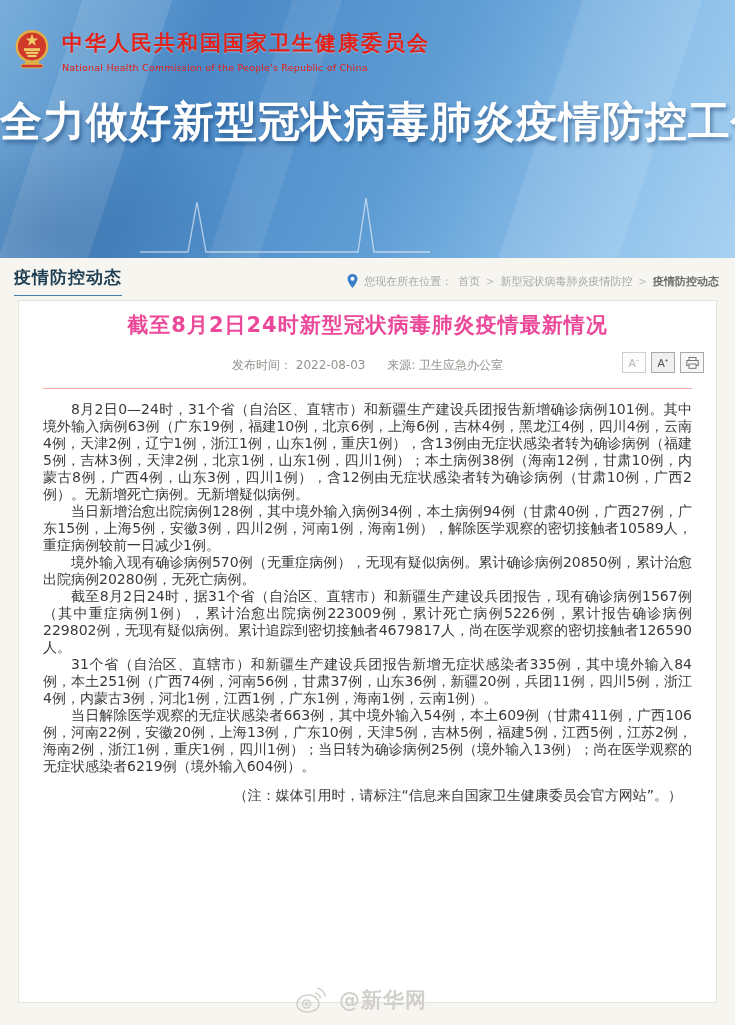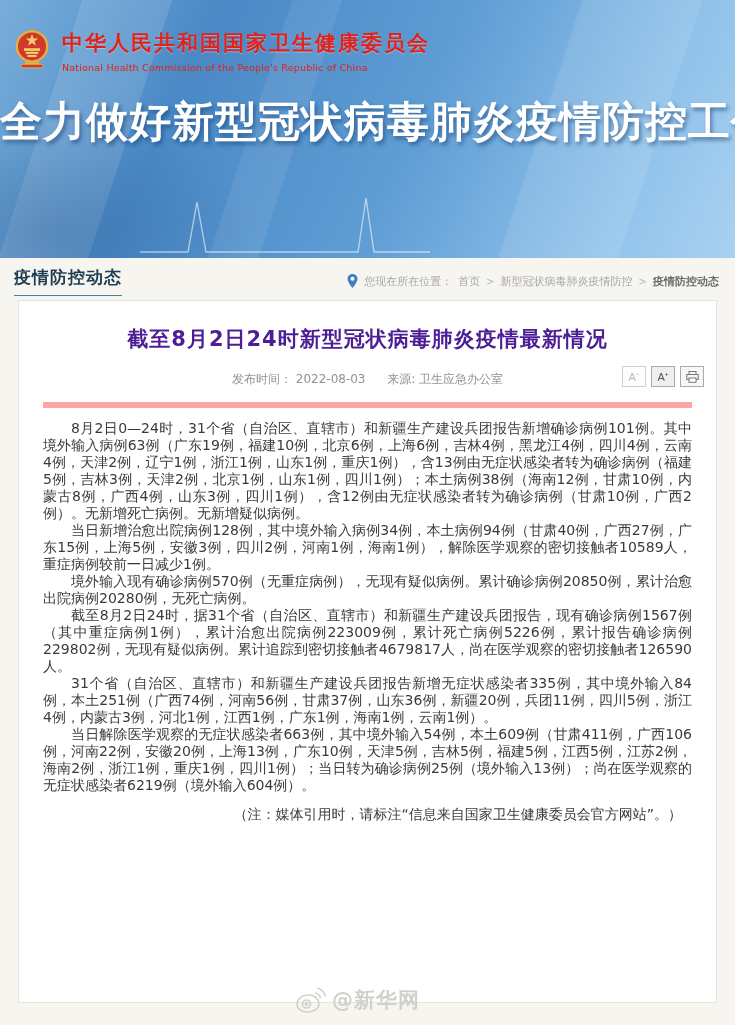--- a/index.html
+++ b/index.html
@@ -56,47 +56,47 @@
   .crumb-link { color:#a8a8a8; cursor:pointer; }
   .crumb-current { color:#6b6b6b; font-weight:bold; }
   .pin { width:11px; height:14px; }
 
   
   .card {
     position:relative; margin:0 18px; height:703px;
     background:#ffffff; border:1px solid #e6e4df; padding:0 24px;
   }
   .article-title {
-    text-align:center; color:#4c1d95; font-size:21px; font-weight:bold;
-    padding-top:24px; letter-spacing:1px;
+    text-align:center; color:#ec4899; font-size:21px; font-weight:bold;
+    padding-top:10px; letter-spacing:1px;
   }
   .meta-row {
     position:relative; text-align:center; color:#95928e; font-size:12px;
-    margin-top:18px; padding-bottom:14px; border-bottom:6px solid #fca5a5;
+    margin-top:18px; padding-bottom:14px; border-bottom:1px solid #fca5a5;
   }
   .meta-row .gap { display:inline-block; width:14px; }
   .tools { position:absolute; right:-12px; top:-5px; display:flex; gap:5px; }
   .tool-btn {
     width:24px; height:21px; border:1px solid #cfcfcf; background:#fdfdfd;
     font-size:11px; color:#b9b9b9; display:flex; align-items:center; justify-content:center;
     cursor:pointer; padding:0;
   }
   .tool-btn.plus { background:#efefef; border-color:#a9a9a9; color:#555; }
   .tool-btn.print { background:#f7f7f7; border-color:#a9a9a9; }
 
   .article-body {
     margin-top:12px; font-size:14px; line-height:17px; color:#3a3a3a;
     text-align:justify;
   }
   .article-body p { margin:0; text-indent:2em; }
   .note { text-align:right; text-indent:0 !important; margin-top:12px !important; padding-right:10px; }
 
   
   .watermark {
-    position:absolute; left:295px; top:986px; display:flex; align-items:center; gap:5px;
+    position:absolute; left:295px; top:986px; display:flex; align-items:center; gap:12px;
     color:#d2d0ca; font-size:21px; font-weight:bold; letter-spacing:1px;
   }
 </style>
 </head>
 <body>
 
 <div class="banner">
   <div class="streak s1"></div>
   <div class="streak s2"></div>
   <div class="streak s3"></div>

